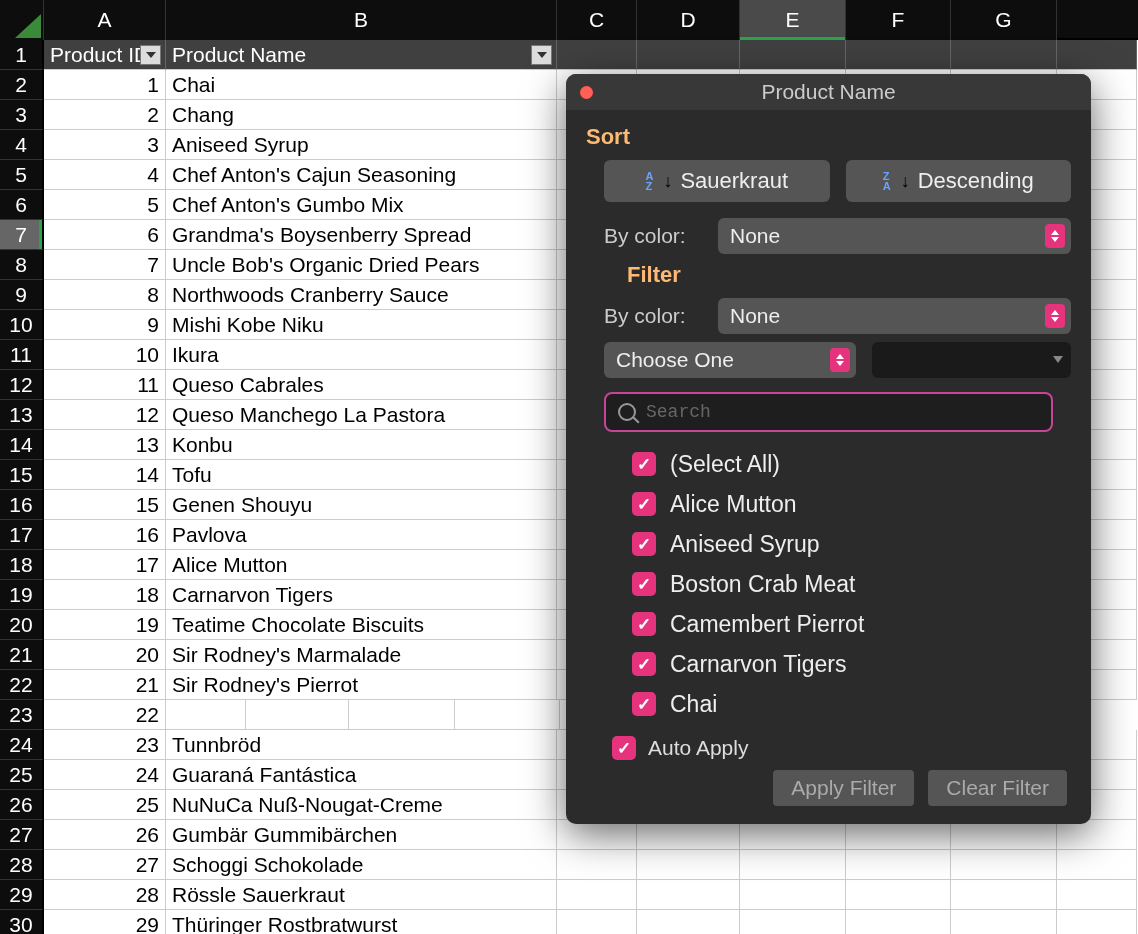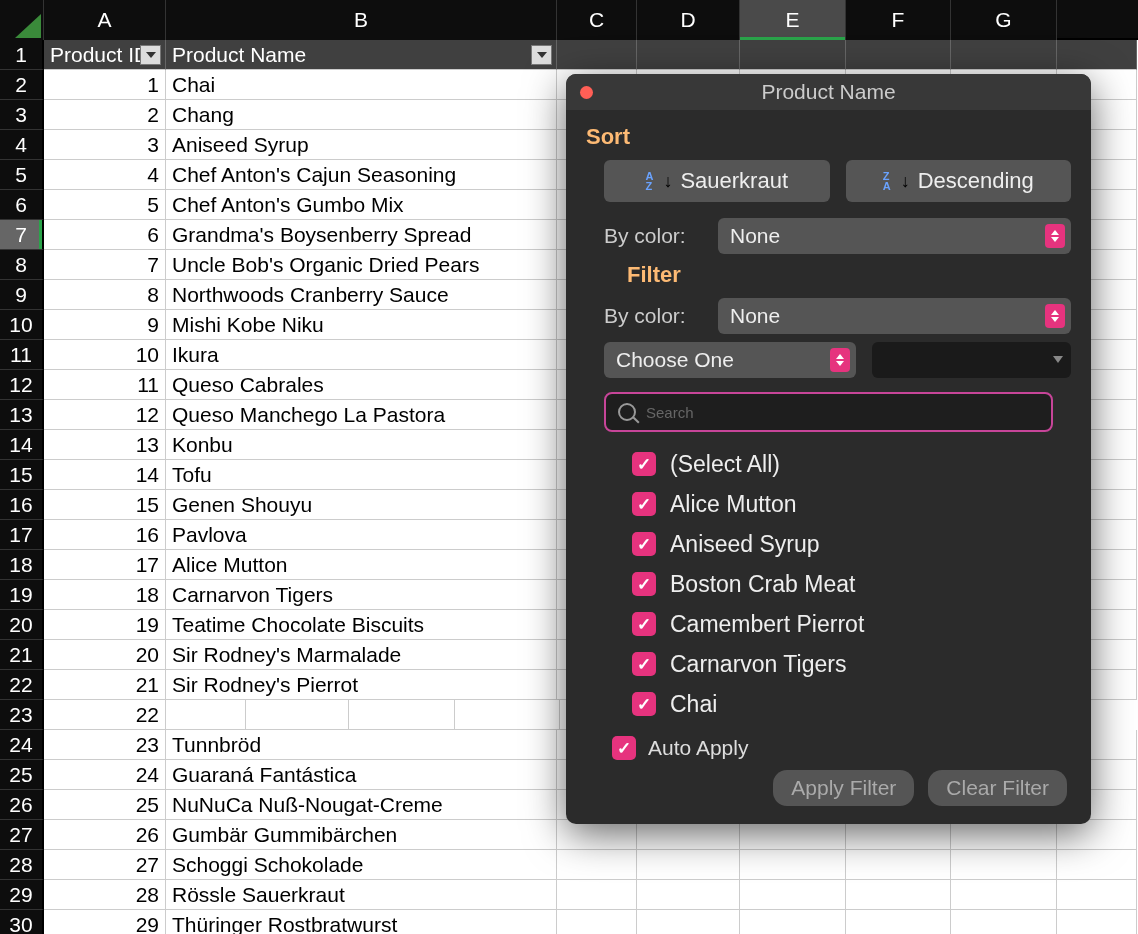--- a/index.html
+++ b/index.html
@@ -233,21 +233,22 @@
   gap: 10px;
 }
 .search-icon { width: 18px; height: 18px; border: 2px solid #999; border-radius: 50%; position: relative; }
 .search-icon::after { content: ""; position: absolute; width: 8px; height: 2px; background: #999; transform: rotate(45deg); right: -6px; bottom: -2px; }
 .search-input {
   flex: 1;
   background: transparent;
   border: none;
   outline: none;
   color: #c4b5fd;
-  font-size: 15px;
+  font-size: 18px;
+  font-family: Liberation Mono, monospace;
 }
 .search-input::placeholder { color: #666; }
 .filter-list {
   margin: 0 18px 0 46px;
   height: 280px;
   overflow: hidden;
   position: relative;
 }
 .filter-item {
   display: flex;
@@ -273,21 +274,21 @@
   align-items: center;
   gap: 12px;
   margin: 12px 0 10px 26px;
   font-size: 21px;
 }
 .bottom-buttons { display: flex; gap: 14px; justify-content: flex-end; padding-right: 4px; }
 .action-btn {
   height: 36px;
   padding: 0 18px;
   background: #555;
-  border-radius: 14px;
+  border-radius: 4px;
   display: flex;
   align-items: center;
   font-size: 21px;
   color: #aaa;
 }
 
 
 .w-a { width: 122px; }
 .w-b { width: 391px; }
 .w-c { width: 80px; }

